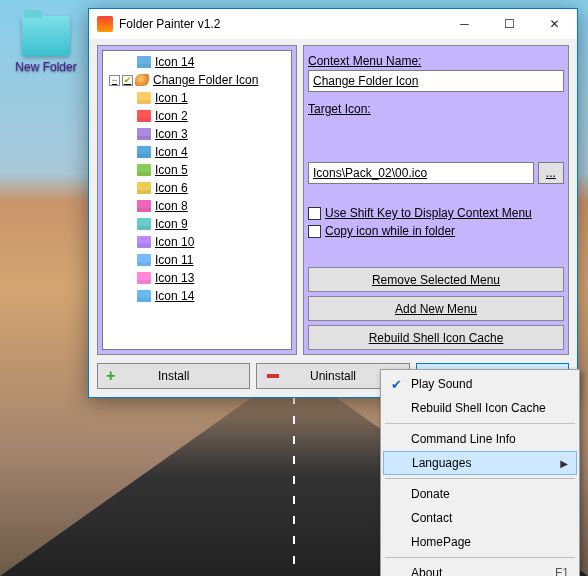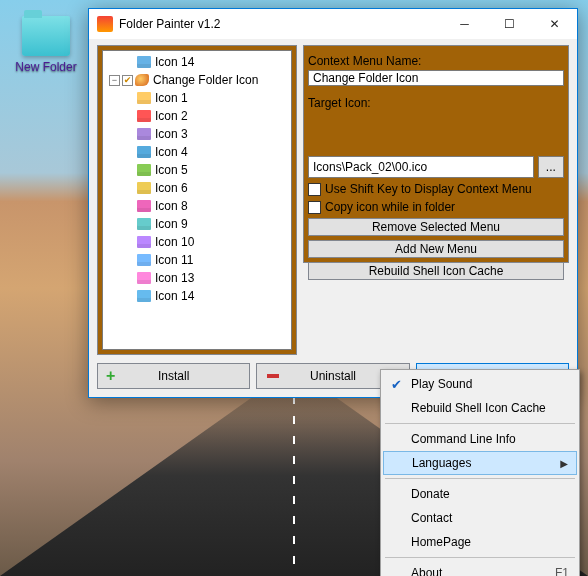--- a/index.html
+++ b/index.html
@@ -32,23 +32,23 @@
 .win { position: absolute; left: 88px; top: 8px; width: 490px; background: #f0f0f0;
   border: 1px solid #0078d7; box-shadow: 0 4px 20px #0006; }
 .titlebar { height: 30px; background: #fff; display: flex; align-items: center; }
 .app-icon { width: 16px; height: 16px; margin: 0 6px 0 8px; background: linear-gradient(#f44336,#ff9800); border-radius: 2px; }
 .title { flex: 1; font-size: 12px; color: #000; }
 .win-btns { display: flex; }
 .win-btn { width: 45px; height: 30px; display: flex; align-items: center; justify-content: center; color: #222; }
 
 .content { padding: 6px 8px 8px; }
 .panels { display: flex; gap: 6px; }
-.panel { border: 1px solid #828790; padding: 4px; background: #a16207; }
+.panel { border: 1px solid #828790; padding: 4px; background: #c4b5fd; text-decoration: underline; }
 .left { width: 200px; height: 310px; }
-.right { flex: 1; height: 218px; display: flex; flex-direction: column; }
+.right { flex: 1; height: 310px; display: flex; flex-direction: column; }
 
 .tree { background: #fff; border: 1px solid #7a7a7a; width: 100%; height: 100%; overflow: auto; padding: 2px 0; }
 .tnode { display: flex; align-items: center; height: 18px; padding-left: 4px; }
 .tnode .ind { display: inline-block; }
 .expander { width: 11px; height: 11px; border: 1px solid #888; background: #fff;
   font-size: 9px; line-height: 9px; text-align: center; margin-right: 2px; color: #555; }
 .chk { width: 11px; height: 11px; border: 1px solid #888; background: #fff;
   margin-right: 2px; font-size: 9px; text-align: center; line-height: 9px; color: #c80; }
 .folder-ico { width: 14px; height: 12px; border-radius: 1px; margin-right: 4px; display: inline-block;
   box-shadow: inset 0 -4px 0 #0001; }

